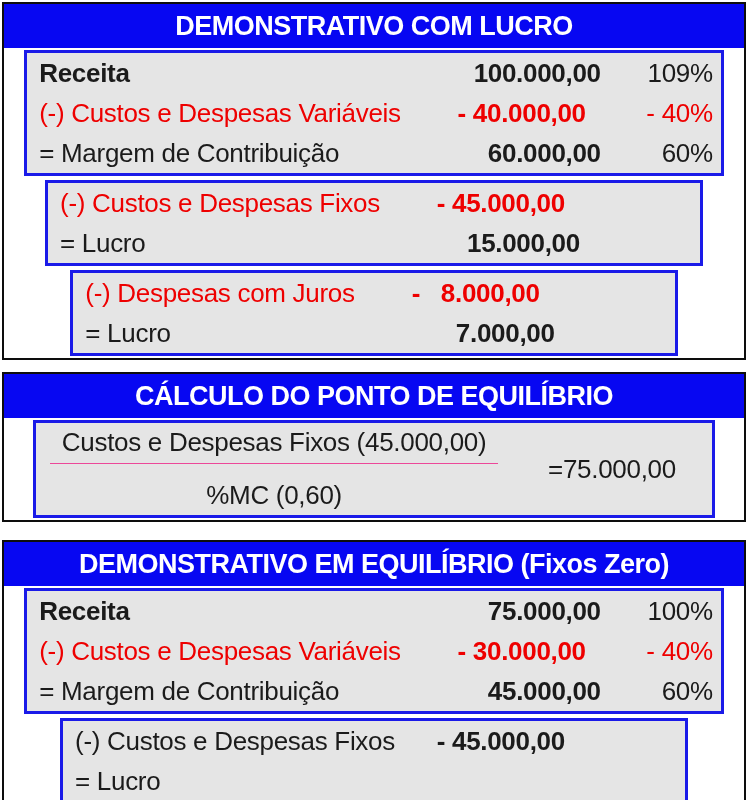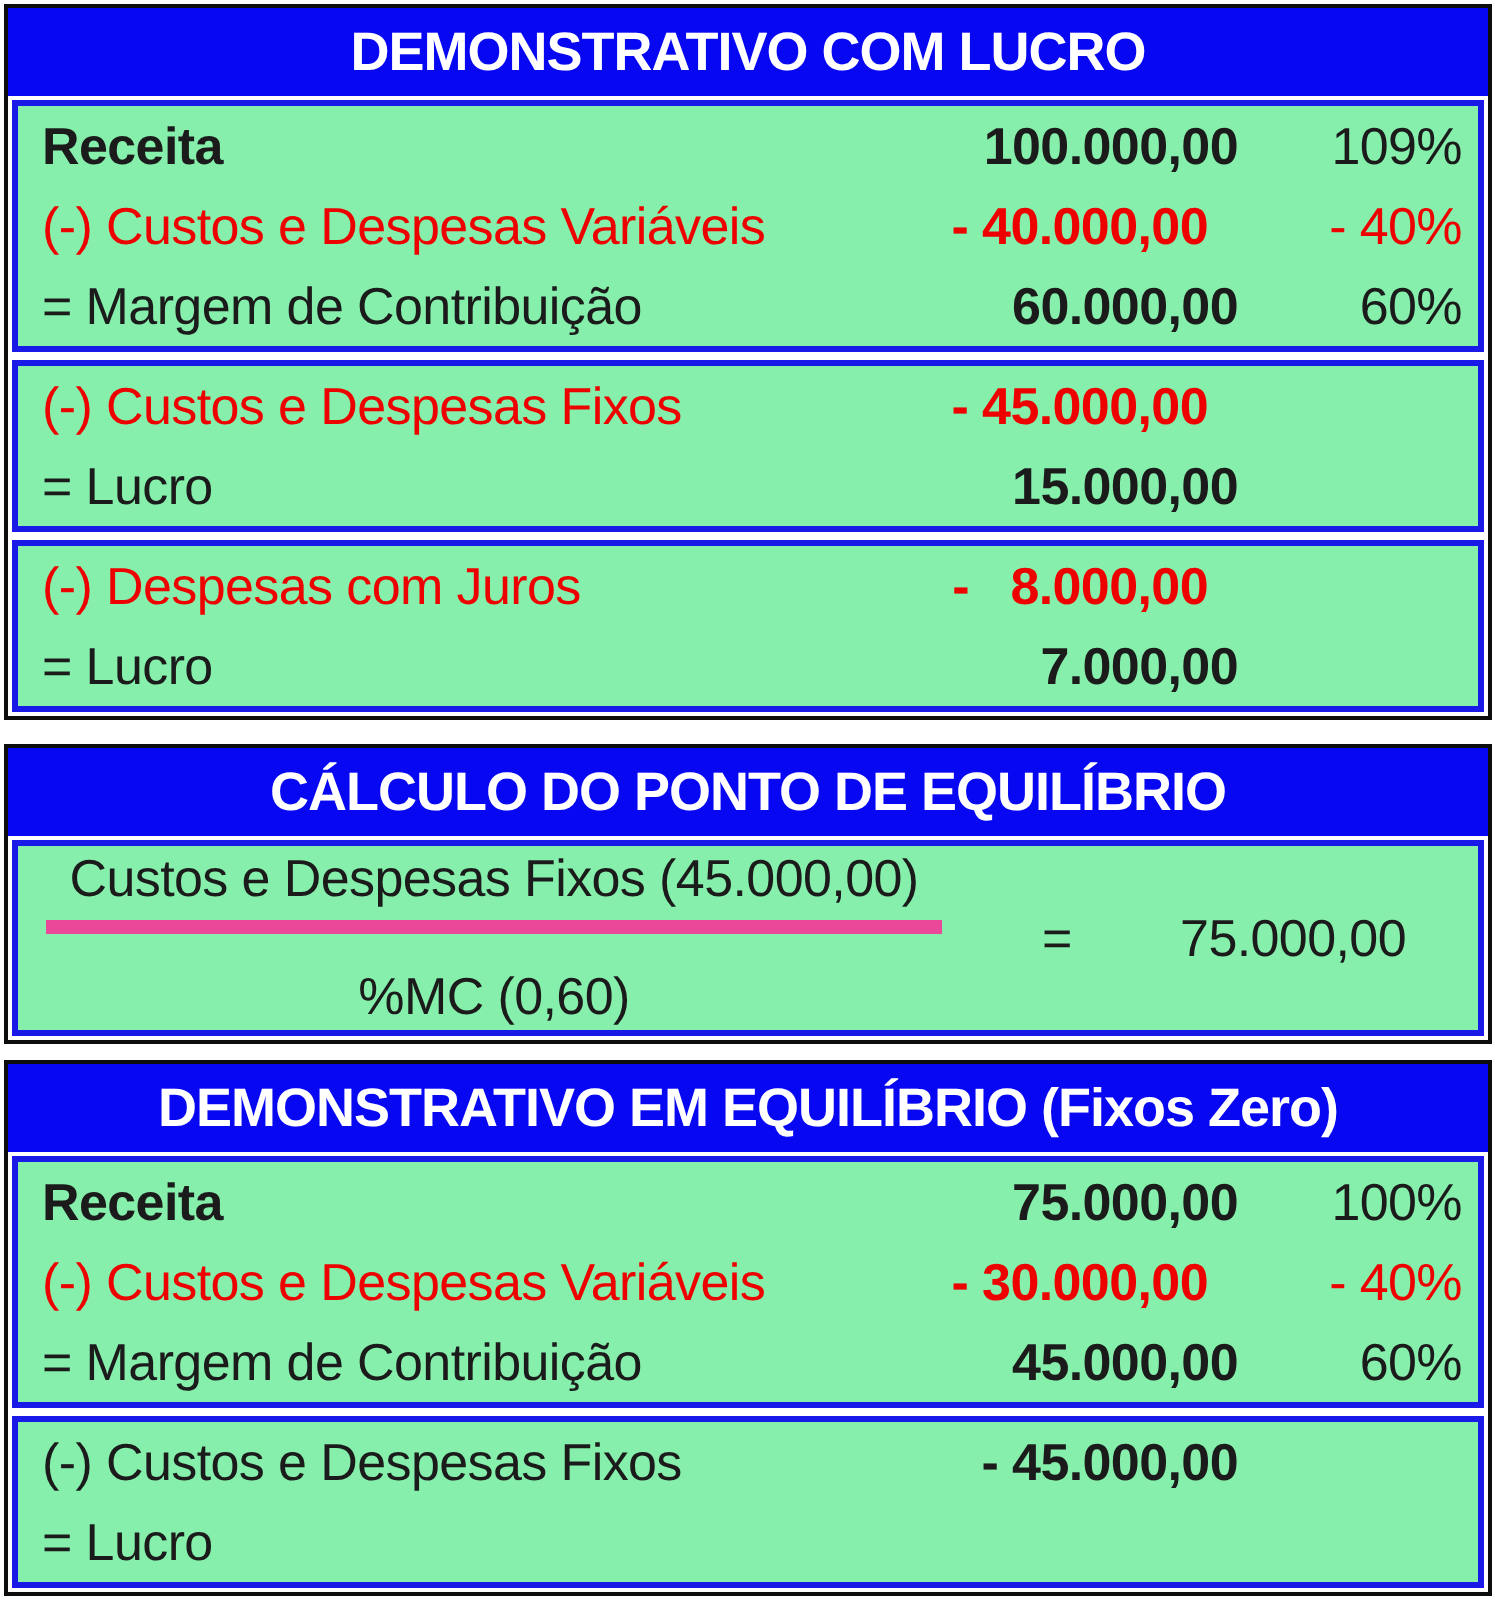--- a/index.html
+++ b/index.html
@@ -9,38 +9,39 @@
     font-family:"Liberation Sans", sans-serif;
     color:#1b1b1b;
     padding:2px;
     overflow:hidden;
   }
   .tbl {
     border:2px solid #0d0d0d;
     background:#ffffff;
     display:flex;
     flex-direction:column;
+    align-items:center;
   }
   .tbl-lucro { margin-bottom:12px; }
-  .tbl-calculo { margin-bottom:8px; }
+  .tbl-calculo { margin-bottom:18px; }
   .tbl-header {
     background:#0707f2;
     color:#ffffff;
     text-align:center;
     font-weight:700;
     font-size:27px;
     height:44px;
     line-height:44px;
     letter-spacing:-0.5px;
     width:100%;
   }
   .block {
     border:3px solid #1a1ae8;
     margin:2px;
-    background:#86efac;
+    background:#e5e5e5;
   }
   .row {
     display:flex;
     align-items:center;
     height:40px;
     padding:0 8px 0 12px;
     font-size:26px;
     letter-spacing:-0.3px;
   }
   .label { flex:1; white-space:pre; }
@@ -52,21 +53,21 @@
   
   .calc {
     display:flex;
     align-items:center;
     height:92px;
     padding:0 14px;
     font-size:26px;
     letter-spacing:-0.3px;
   }
   .fraction { width:448px; text-align:center; }
-  .numer { padding:0 4px 5px 4px; border-bottom:7px solid #ec4899; }
+  .numer { padding:0 4px 5px 4px; border-bottom:1px solid #ec4899; }
   .denom { padding-top:16px; }
   .equals { margin-left:50px; font-size:26px; }
   .result { flex:1; text-align:right; padding-right:22px; }
 </style>
 </head>
 <body>
 
 <div class="tbl tbl-lucro">
   <div class="tbl-header">DEMONSTRATIVO COM LUCRO</div>
 

